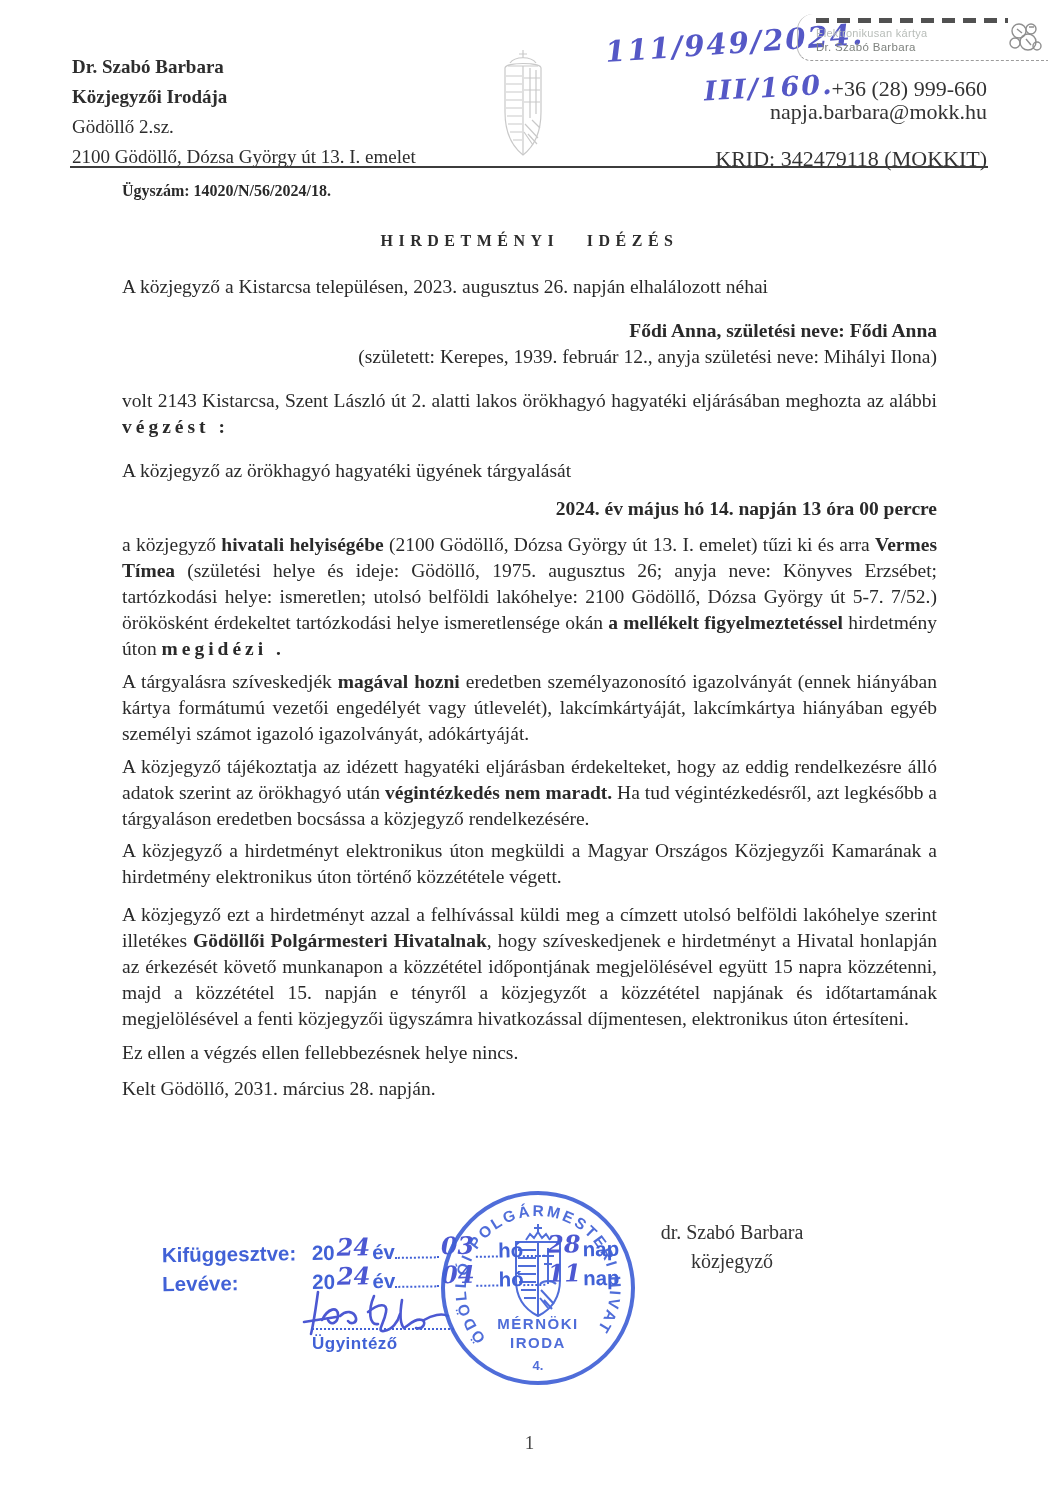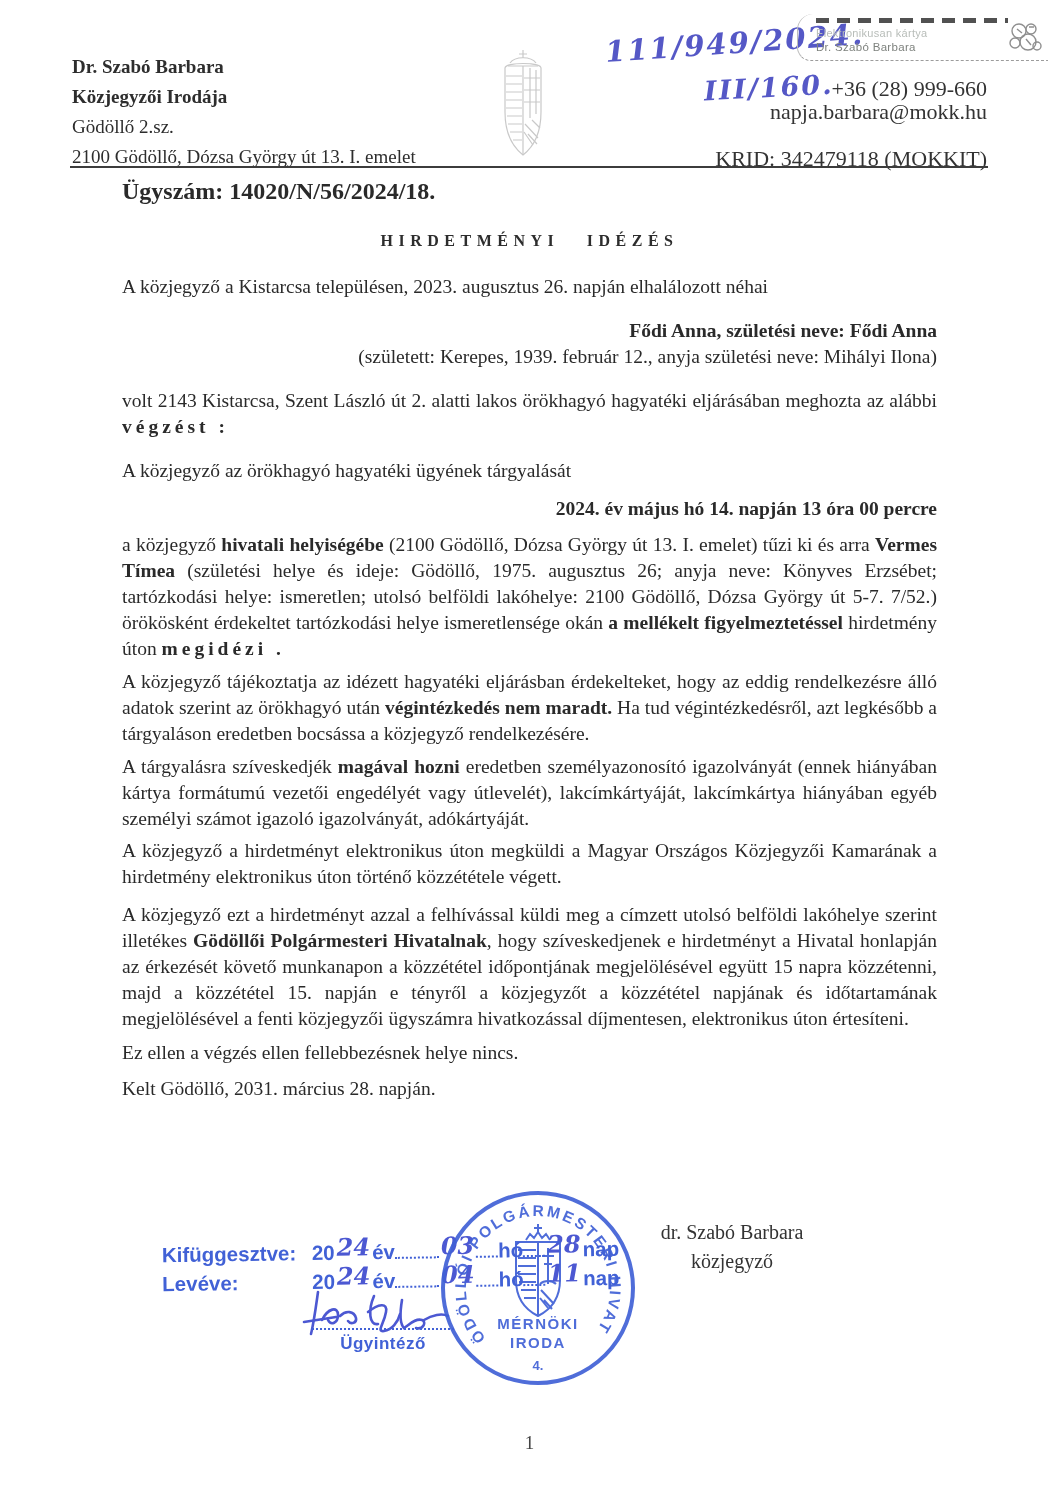--- a/index.html
+++ b/index.html
@@ -43,21 +43,21 @@
 
   
   .post-stamp{position:absolute;left:162px;top:1236px;color:var(--stamp-blue);font-family:"Liberation Sans",sans-serif;font-weight:bold;font-size:20.5px;transform:rotate(-0.8deg)}
   .post-row{height:29px;white-space:nowrap}
   .post-row .lbl{display:inline-block;width:150px}
   .post-row .dots{display:inline-block;width:44px;height:15px;border-bottom:2.2px dotted var(--stamp-blue)}
   .post-row .dots.short{width:22px}
   .post-row .dgt{font-family:"DejaVu Serif",serif;font-style:italic;font-size:24px;position:relative;top:-4px;color:#4c58d2;padding:0 2px}
   .sig-svg{position:absolute;left:296px;top:1282px}
   .sig-line{position:absolute;left:312px;top:1304px;width:142px;height:26px;border-bottom:2.5px dotted var(--stamp-blue)}
-  .clerk{position:absolute;left:312px;top:1334px;width:142px;text-align:center;font-family:"Liberation Sans",sans-serif;font-weight:bold;font-size:17px;color:var(--stamp-blue);letter-spacing:.5px}
+  .clerk{position:absolute;left:312px;top:1334px;width:142px;font-family:"Liberation Sans",sans-serif;font-weight:bold;font-size:17px;color:var(--stamp-blue);letter-spacing:.5px}
   .round-stamp{position:absolute;left:438px;top:1188px}
   .notary{position:absolute;left:640px;top:1218px;width:184px;text-align:center;font-size:20px;line-height:29px;color:#333}
   .pagenum{position:absolute;left:0;right:0;top:1432px;text-align:center;font-size:19px;color:#444}
 </style>
 </head>
 <body>
 
 <div class="page">
 
   <div class="office">
@@ -98,31 +98,31 @@
     </svg>
   </div>
 
   <div class="contact phone">+36 (28) 999-660</div>
   <div class="contact email">napja.barbara@mokk.hu</div>
   <div class="contact krid">KRID: 342479118 (MOKKIT)</div>
 
   <div class="rule"></div>
 
   <div class="docbody">
-    <p class="bold" style="font-size:24px">Ügyszám: 14020/N/56/2024/18.</p>
+    <p class="bold" style="font-size:16px">Ügyszám: 14020/N/56/2024/18.</p>
     <h1 class="title mt24">HIRDETMÉNYI IDÉZÉS</h1>
     <p class="mt20"><span>A közjegyző a Kistarcsa településen, 2023. augusztus 26. napján elhalálozott néhai</span></p>
     <p class="ctr bold mt18">Fődi Anna, születési neve: Fődi Anna</p>
     <p class="ctr">(született: Kerepes, 1939. február 12., anyja születési neve: Mihályi Ilona)</p>
     <p class="just mt18"><span>volt 2143 Kistarcsa, Szent László út 2. alatti lakos örökhagyó hagyatéki eljárásában meghozta az alábbi </span><b class="spaced">végzést :</b></p>
     <p class="mt18"><span>A közjegyző az örökhagyó hagyatéki ügyének tárgyalását</span></p>
     <p class="ctr bold mt12">2024. év május hó 14. napján 13 óra 00 percre</p>
     <p class="just mt10"><span>a közjegyző </span><b>hivatali helyiségébe</b><span> (2100 Gödöllő, Dózsa György út 13. I. emelet) tűzi ki és arra </span><b>Vermes Tímea</b><span> (születési helye és ideje: Gödöllő, 1975. augusztus 26; anyja neve: Könyves Erzsébet; tartózkodási helye: ismeretlen; utolsó belföldi lakóhelye: 2100 Gödöllő, Dózsa György út 5-7. 7/52.) örökösként érdekeltet tartózkodási helye ismeretlensége okán </span><b>a mellékelt figyelmeztetéssel</b><span> hirdetmény úton </span><b class="spaced">megidézi .</b></p>
+    <p class="just mt7"><span>A tárgyalásra szíveskedjék </span><b>magával hozni</b><span> eredetben személyazonosító igazolványát (ennek hiányában kártya formátumú vezetői engedélyét vagy útlevelét), lakcímkártyáját, lakcímkártya hiányában egyéb személyi számot igazoló igazolványát, adókártyáját.</span></p>
     <p class="just mt7"><span>A közjegyző tájékoztatja az idézett hagyatéki eljárásban érdekelteket, hogy az eddig rendelkezésre álló adatok szerint az örökhagyó után </span><b>végintézkedés nem maradt.</b><span> Ha tud végintézkedésről, azt legkésőbb a tárgyaláson eredetben bocsássa a közjegyző rendelkezésére.</span></p>
-    <p class="just mt7"><span>A tárgyalásra szíveskedjék </span><b>magával hozni</b><span> eredetben személyazonosító igazolványát (ennek hiányában kártya formátumú vezetői engedélyét vagy útlevelét), lakcímkártyáját, lakcímkártya hiányában egyéb személyi számot igazoló igazolványát, adókártyáját.</span></p>
     <p class="just mt6"><span>A közjegyző a hirdetményt elektronikus úton megküldi a Magyar Országos Közjegyzői Kamarának a hirdetmény elektronikus úton történő közzététele végett.</span></p>
     <p class="just mt12"><span>A közjegyző ezt a hirdetményt azzal a felhívással küldi meg a címzett utolsó belföldi lakóhelye szerint illetékes </span><b>Gödöllői Polgármesteri Hivatalnak</b><span>, hogy szíveskedjenek e hirdetményt a Hivatal honlapján az érkezését követő munkanapon a közzététel időpontjának megjelölésével együtt 15 napra közzétenni, majd a közzététel 15. napján e tényről a közjegyzőt a közzététel napjának és időtartamának megjelölésével a fenti közjegyzői ügyszámra hivatkozással díjmentesen, elektronikus úton értesíteni.</span></p>
     <p class="mt8"><span>Ez ellen a végzés ellen fellebbezésnek helye nincs.</span></p>
     <p class="mt10"><span>Kelt Gödöllő, 2031. március 28. napján.</span></p>
   </div>
 
   <div class="post-stamp">
     <div class="post-row">
       <span class="lbl">Kifüggesztve:</span><span>20</span><span class="hw dgt">24</span><span>év</span><span class="dots"></span><span class="hw dgt">03</span><span class="dots short"></span><span>hó</span><span class="dots short"></span><span class="hw dgt">28</span><span>nap</span>
     </div>

